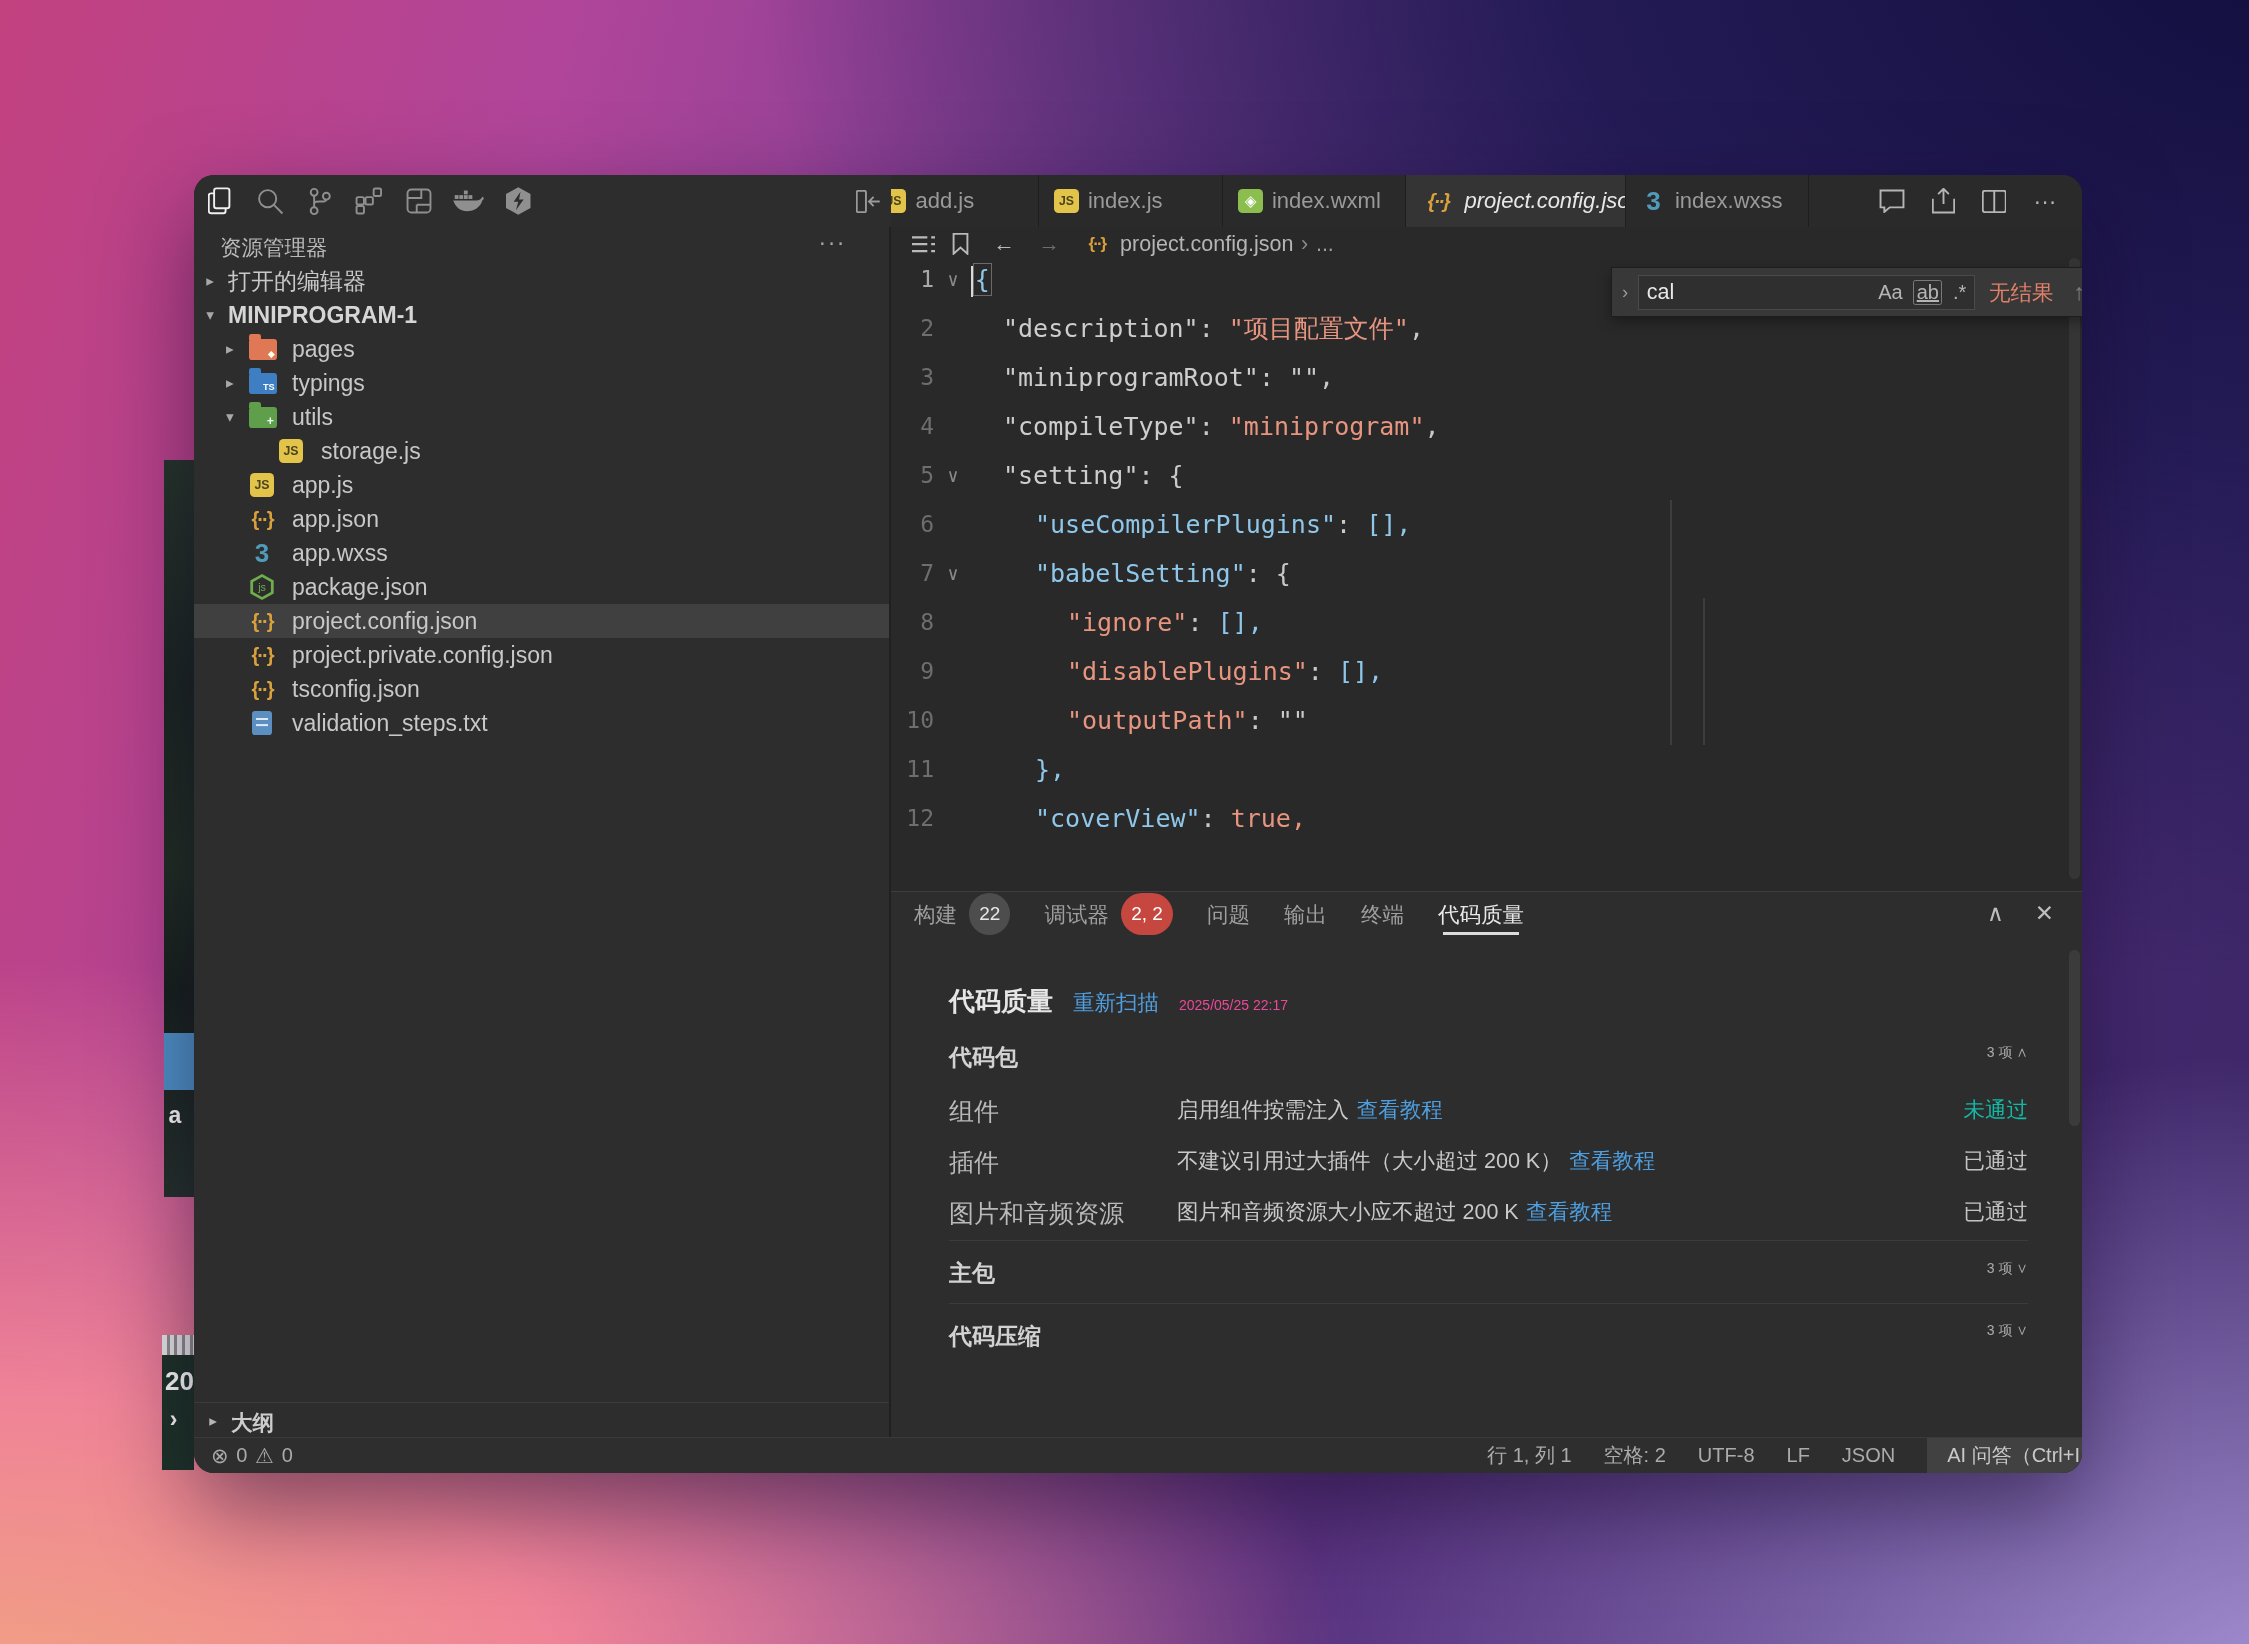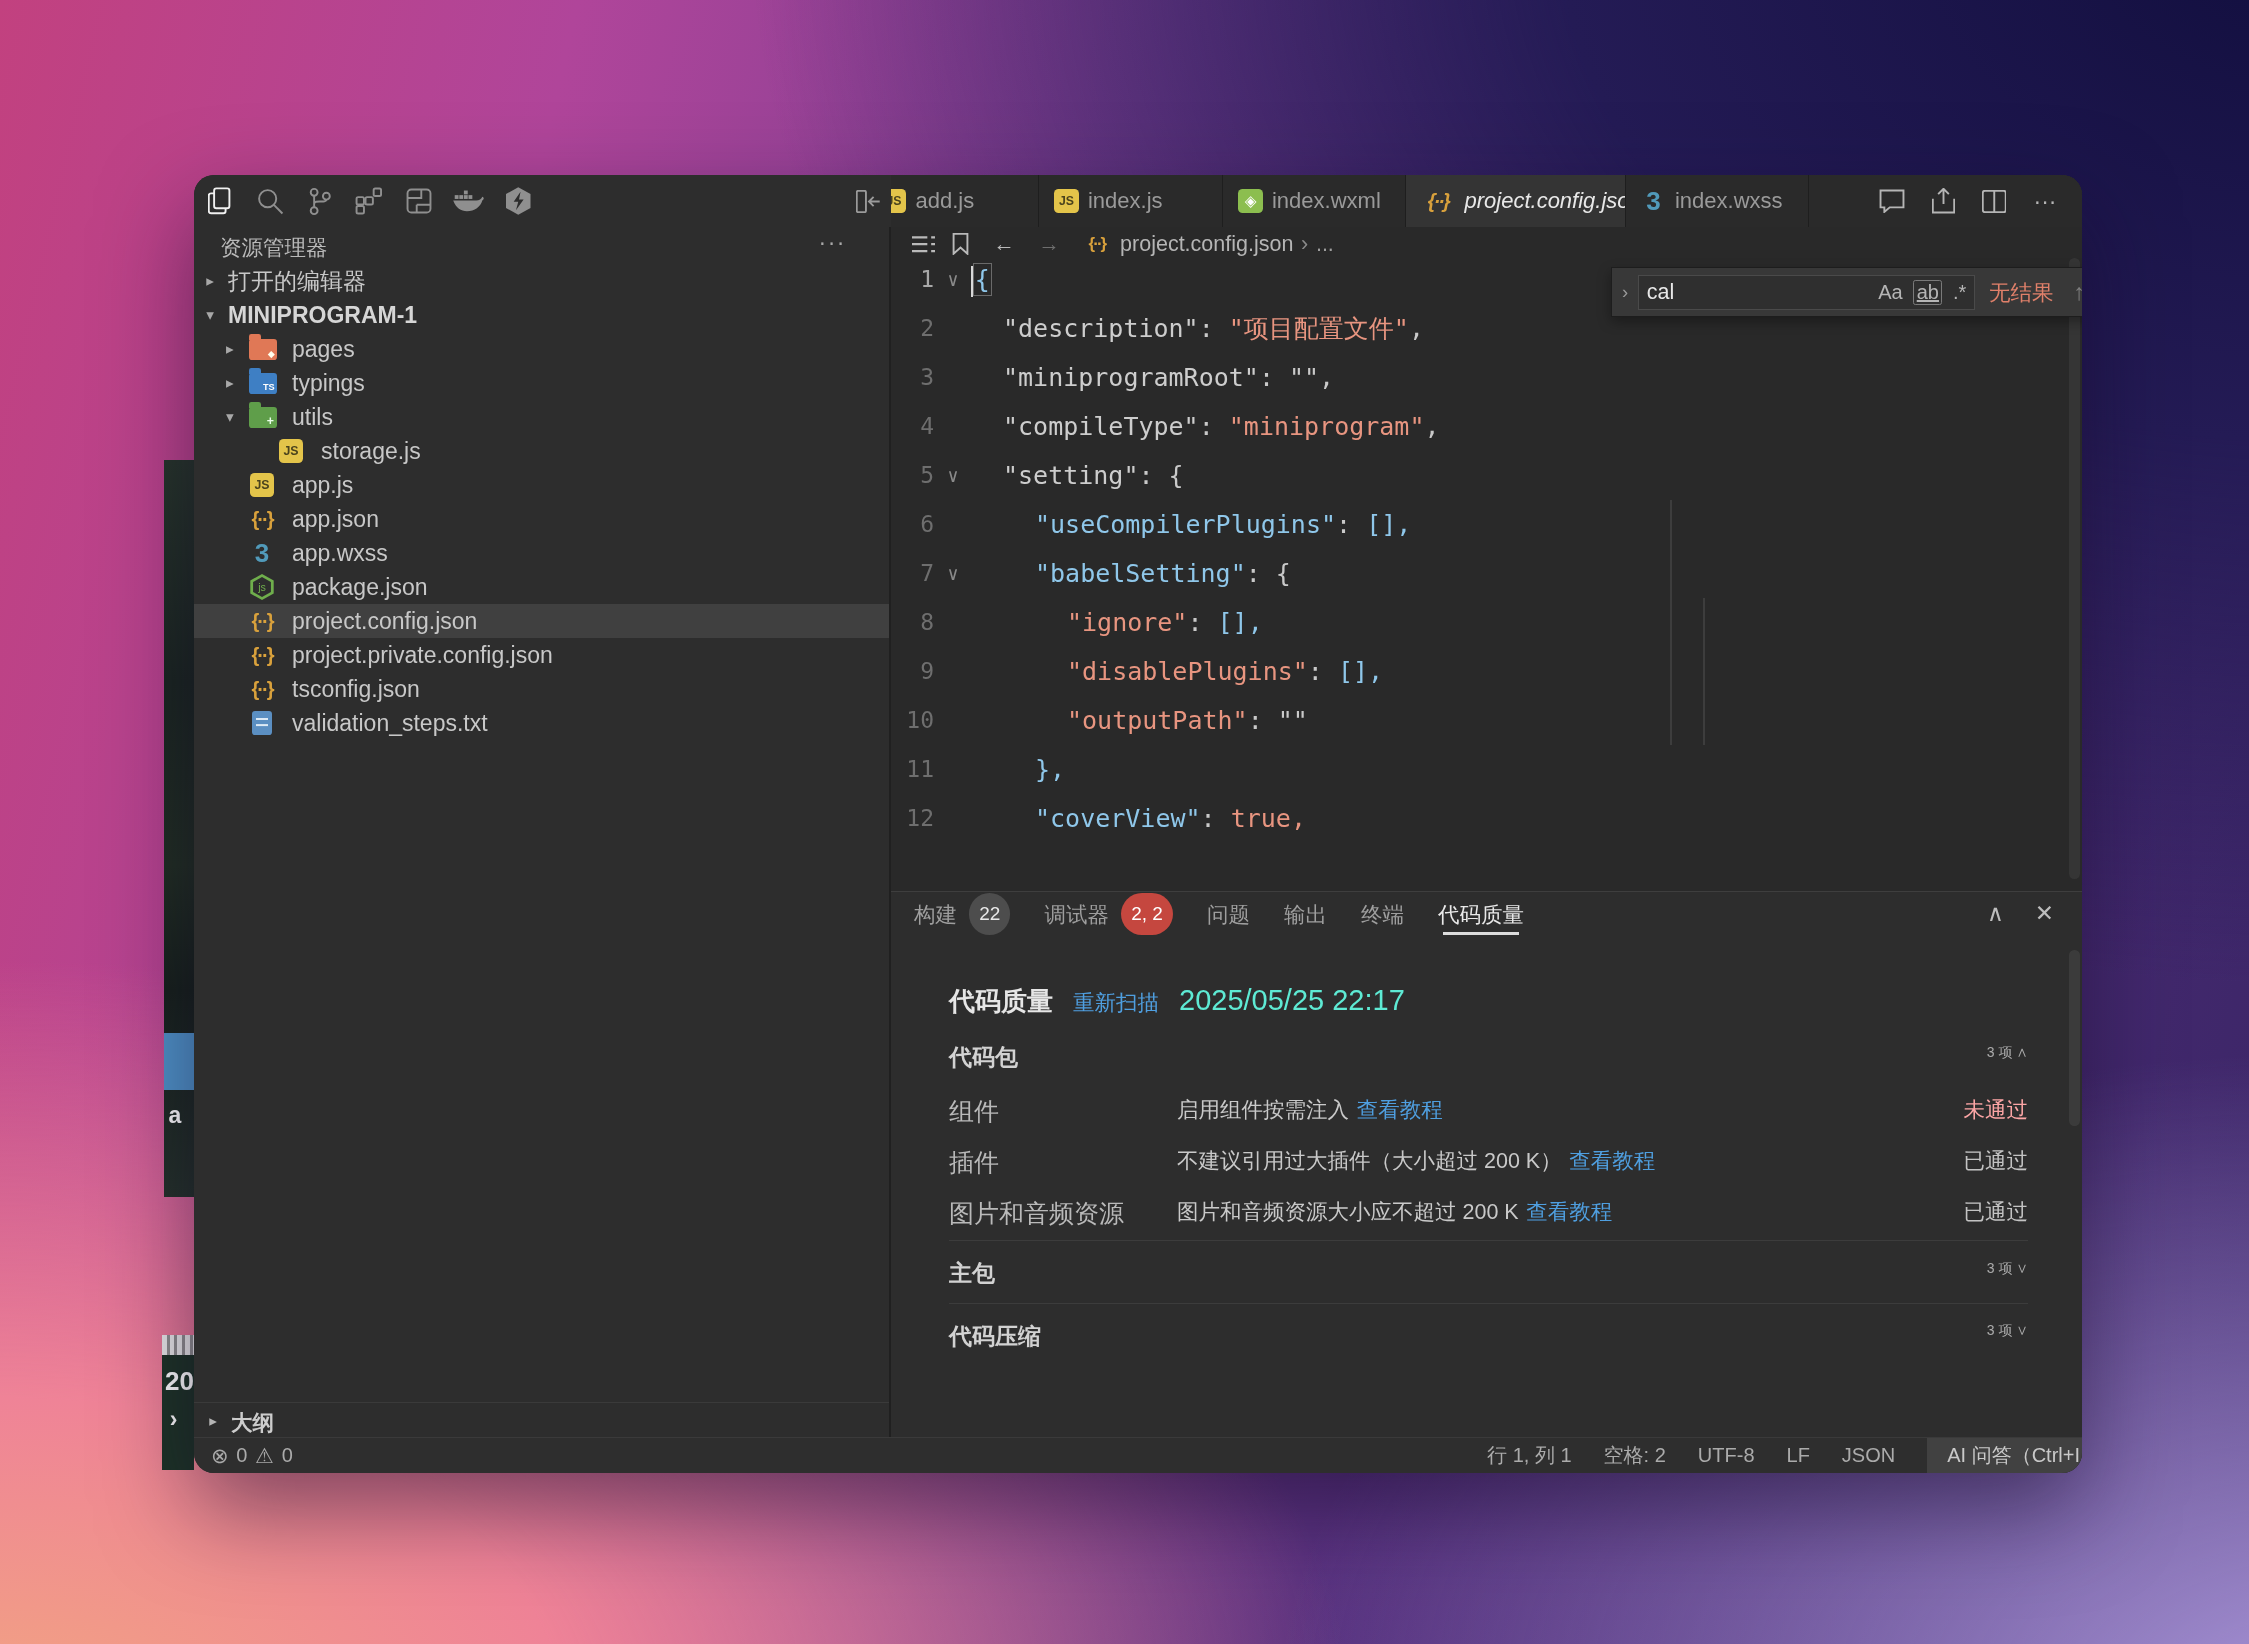--- a/index.html
+++ b/index.html
@@ -120,31 +120,31 @@
   .ptabs{position:absolute;left:23px;top:0;height:44px;display:flex;align-items:center;gap:34px;font-size:21.5px;color:#9e9e9e;}
   .ptab{display:flex;align-items:center;gap:12.3px;position:relative;height:100%;}
   .ptab.active{color:#e9e9e9;}
   .ptab.active::after{content:"";position:absolute;left:4.6px;right:4.6px;bottom:1.5px;height:2.3px;background:#dcdcdc;}
   .badge{border-radius:766px;padding:10px 10px;font-size:19px;color:#e8e8e8;}
   .badge.gray{background:#4d4d4d;} .badge.red{background:#c5473f;color:#fff;}
   .pactions{position:absolute;right:28px;top:7.7px;display:flex;gap:31px;color:#bdbdbd;font-size:23px;}
   .pheading{position:absolute;left:58px;top:92px;display:flex;align-items:baseline;gap:20px;}
   .pheading .t{font-size:26px;font-weight:bold;color:#e6e6e6;}
   .pheading .a{font-size:21.5px;color:#4f9fe0;}
-  .pheading .ts{font-size:29px;color:#5eead4;}
+  .pheading .ts{font-size:14px;color:#ec4899;}
   .pcontent{position:absolute;left:58px;right:54px;top:138px;}
   .psec{position:relative;height:51px;}
   .psec .st{position:absolute;left:0;top:12.3px;font-size:23px;color:#d2d2d2;font-weight:bold;}
   .psec .cnt{position:absolute;right:0;top:14px;font-size:14px;color:#ababab;}
   .prow{position:relative;height:51px;}
   .prow .name{position:absolute;left:0;top:14px;font-size:25px;color:#b9b9b9;}
   .prow .desc{position:absolute;left:228px;top:14px;font-size:21.5px;color:#c9c9c9;}
   .prow .desc .lnk{color:#4f9fe0;margin-left:7.7px;}
   .prow .stat{position:absolute;right:0;top:14px;font-size:21.5px;}
-  .stat.fail{color:#fca5a5;} .stat.pass{color:#c3c3c3;}
+  .stat.fail{color:#14b8a6;} .stat.pass{color:#c3c3c3;}
   .phr{height:0;border-top:1.5px solid #3c3c3c;margin:6.1px 0 4.6px 0;}
   .pn-scroll{position:absolute;right:2.3px;top:58px;width:10.7px;height:176px;background:rgba(255,255,255,.07);border-radius:5.4px;}
   
   .statusbar{position:absolute;left:0;bottom:0;width:100%;height:35px;background:#2e2e2e;border-top:1.5px solid #3a3a3a;
     display:flex;align-items:center;font-size:20px;color:#ababab;}
   .sb-left{display:flex;align-items:center;gap:7.7px;margin-left:17px;}
   .sb-right{margin-left:auto;display:flex;align-items:center;gap:32px;}
   .sb-ai{background:#414141;height:35px;display:flex;align-items:center;padding:0 20px;margin-right:-38px;white-space:nowrap;color:#c9c9c9;}
   .sico{font-size:21px;color:#a8a8a8;}
 </style>

